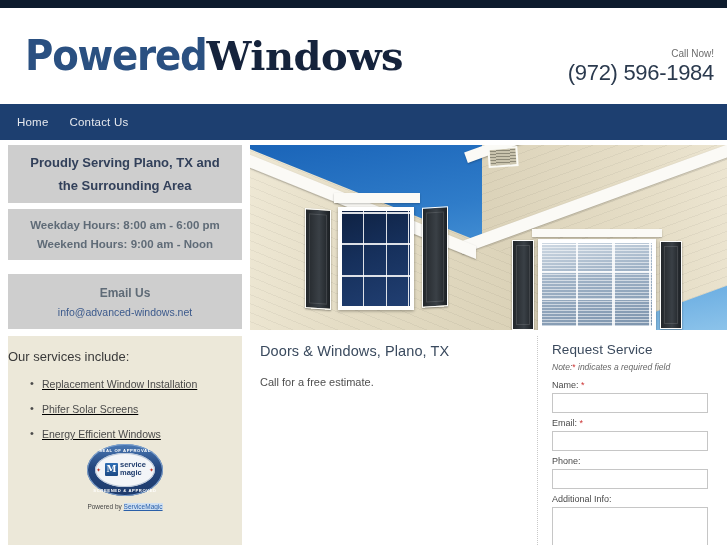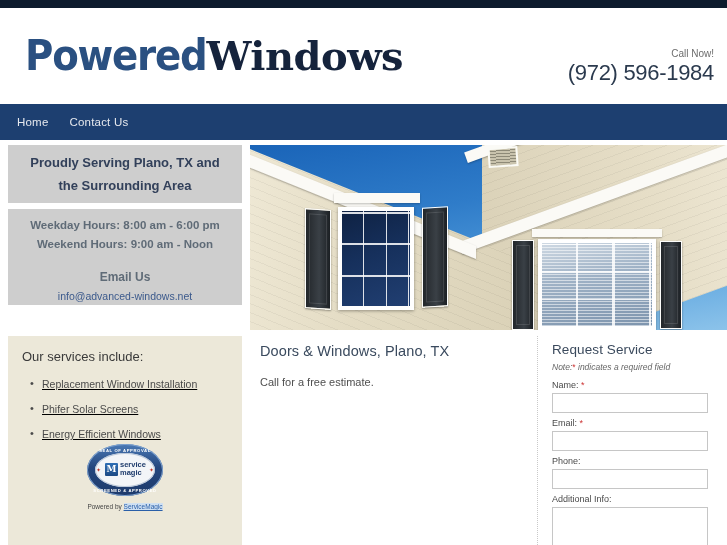--- a/index.html
+++ b/index.html
@@ -103,40 +103,40 @@
   #box-serving .txt {
     font-size: 13px; font-weight: bold; color: #32405a;
     line-height: 23px; padding: 6px 14px 0 14px;
   }
   #box-hours { top: 69px; height: 51px; }
   #box-hours .line {
     font-size: 11.5px; font-weight: bold; color: #5f6b77;
     line-height: 19px;
   }
   #box-hours .pad { padding-top: 7px; }
-  #box-email { top: 118px; height: 47px; }
+  #box-email { top: 134px; height: 55px; }
   #box-email .title {
     font-size: 12px; font-weight: bold; color: #5f6b77;
     padding-top: 11px; line-height: 17px;
   }
   #box-email .mail {
     font-size: 10.5px; color: #3c5a8c; text-decoration: none;
     line-height: 17px; display: inline-block; cursor: pointer;
   }
 
   
   .services {
     position: absolute; left: 8px; top: 196px;
     width: 234px; height: 209px;
     background: #ece8d9;
     padding: 12px 0 0 0;
   }
   .services h3 {
     font-size: 13px; font-weight: normal; color: #3a3a3a;
-    padding-left: 14px; line-height: 18px;
+    line-height: 18px;
   }
   .services ul {
     margin: 11px 0 0 0; padding-left: 34px; list-style: none; text-decoration: underline;
   }
   .services li {
     font-size: 10.5px; color: #4a4a4a;
     line-height: 14px; margin-bottom: 11px;
     position: relative;
   }
   .services li::before {

